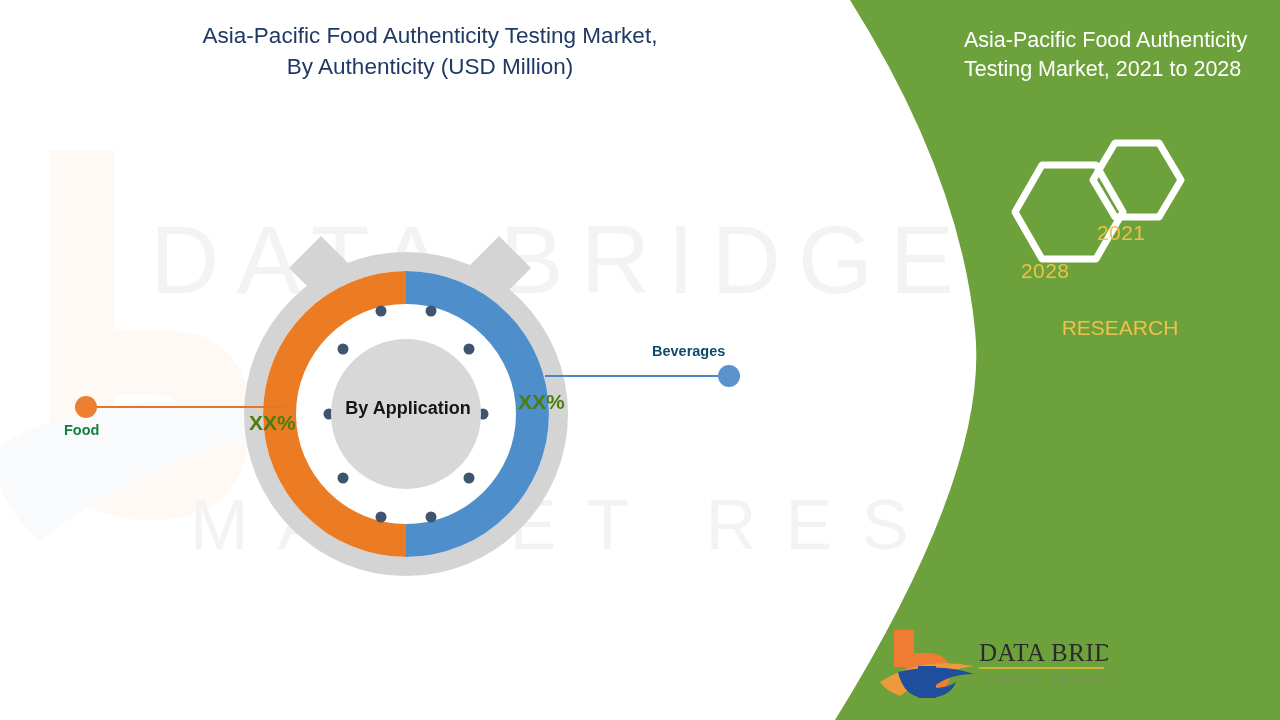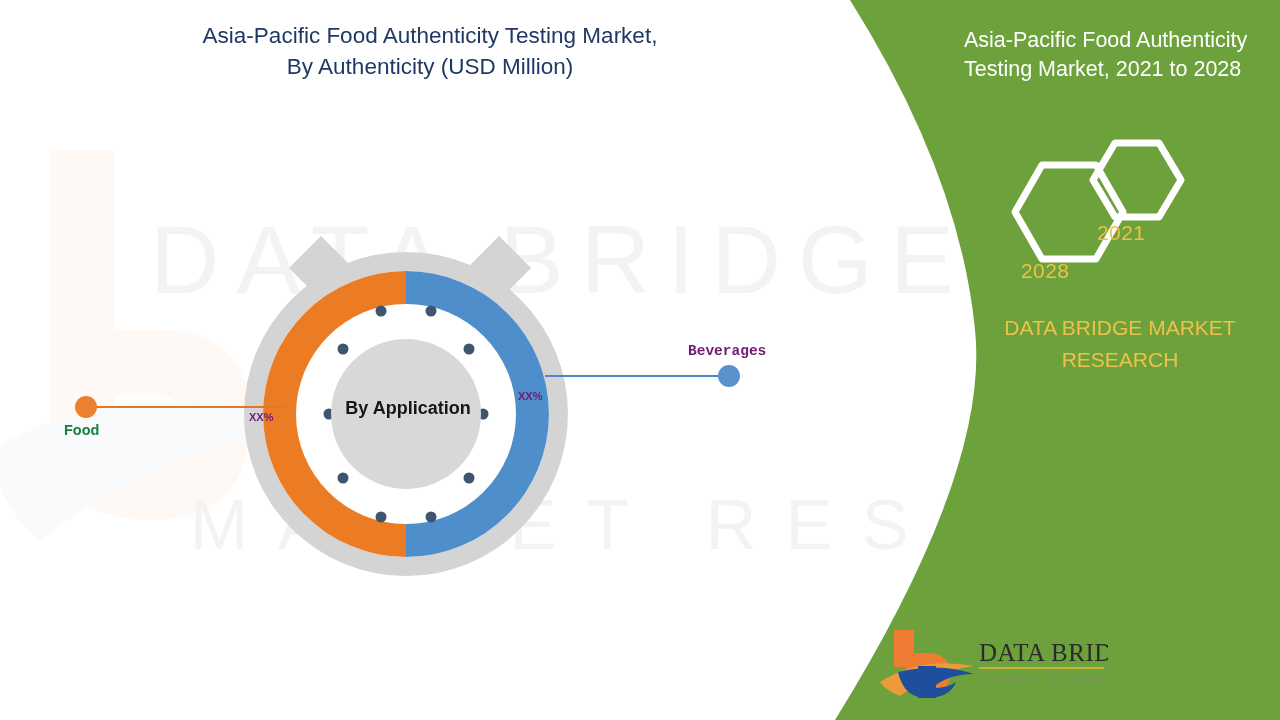--- a/index.html
+++ b/index.html
@@ -140,22 +140,22 @@
     top: 398px;
     width: 200px;
     text-align: center;
     color: #161616;
     font-size: 18px;
     font-weight: bold;
   }
 
   .pct {
     position: absolute;
-    color: #701a75;
-    font-size: 11px;
+    color: #4d7c0f;
+    font-size: 21px;
     font-weight: bold;
   }
   .pct-food { left: 249px; top: 411px; }
   .pct-bev  { left: 518px; top: 390px; }
 
   
   .callout-line {
     position: absolute;
     height: 1.6px;
   }
@@ -171,21 +171,21 @@
     font-weight: bold;
     white-space: nowrap;
   }
 
   .food-line  { left: 95px;  top: 406px; width: 190px; background: #e37729; }
   .food-dot   { left: 75px;  top: 396px; background: #ec8030; }
   .food-label { left: 64px;  top: 422px; color: #15803d; }
 
   .bev-line   { left: 545px; top: 375px; width: 185px; background: #4a87c4; }
   .bev-dot    { left: 718px; top: 365px; background: #5b92cb; }
-  .bev-label  { left: 688px; top: 343px; color: #701a75; font-family: Liberation Mono, monospace; }
+  .bev-label  { left: 652px; top: 343px; color: #0c4a6e; }
 </style>
 </head>
 <body>
 
 <div id="stage">
 
   <div class="wm-layer">
     <svg class="wm-logo" viewBox="0 0 420 470">
       <path d="M70 30 L70 300 Q70 400 170 400 Q270 400 270 300 Q270 210 180 210 L135 210 L135 275 L175 275 Q205 275 205 305 Q205 335 172 335 Q135 335 135 295 L135 30 Z" fill="#fdf2ea"></path>
       <path d="M10 330 Q150 250 330 300 Q180 330 60 420 Q20 390 10 330 Z" fill="#f2f5fa"></path>
@@ -257,21 +257,20 @@
   </div>
 
   <svg class="hex-wrap" viewBox="0 0 200 155">
     <polygon points="30,77 57,30 111,30 138,77 111,124 57,124" fill="none" stroke="#ffffff" stroke-width="7" stroke-linejoin="round"></polygon>
     <polygon points="108,45 130,8 174,8 196,45 174,82 130,82" fill="none" stroke="#ffffff" stroke-width="7" stroke-linejoin="round"></polygon>
   </svg>
   <div class="hex-label hex-2021">2021</div>
   <div class="hex-label hex-2028">2028</div>
 
   <div class="brand-text">
-    <div>DATA BRIDGE MARKET</div>
     <div>RESEARCH</div>
   </div>
 
   <svg class="logo-wrap" viewBox="0 0 230 72">
     <g>
       <path d="M16 2 L36 2 L36 25 L48 25 Q72 25 72 45 Q72 66 49 66 Q28 66 28 46 L28 34 L46 34 L46 45 Q46 52 50 52 Q55 52 55 45 Q55 39 47 39 L16 39 Z" fill="#f07c34"></path>
       <path d="M2 54 Q42 28 96 38 Q52 44 22 68 Q8 63 2 54 Z" fill="#ec9a3c"></path>
       <path d="M20 44 Q62 34 96 46 Q70 46 54 60 Q70 60 78 54 Q72 70 48 70 Q26 70 20 44 Z" fill="#1f4e9c"></path>
       <path d="M40 38 L58 38 L58 70 L40 70 Z" fill="#1f4e9c"></path>
     </g>

